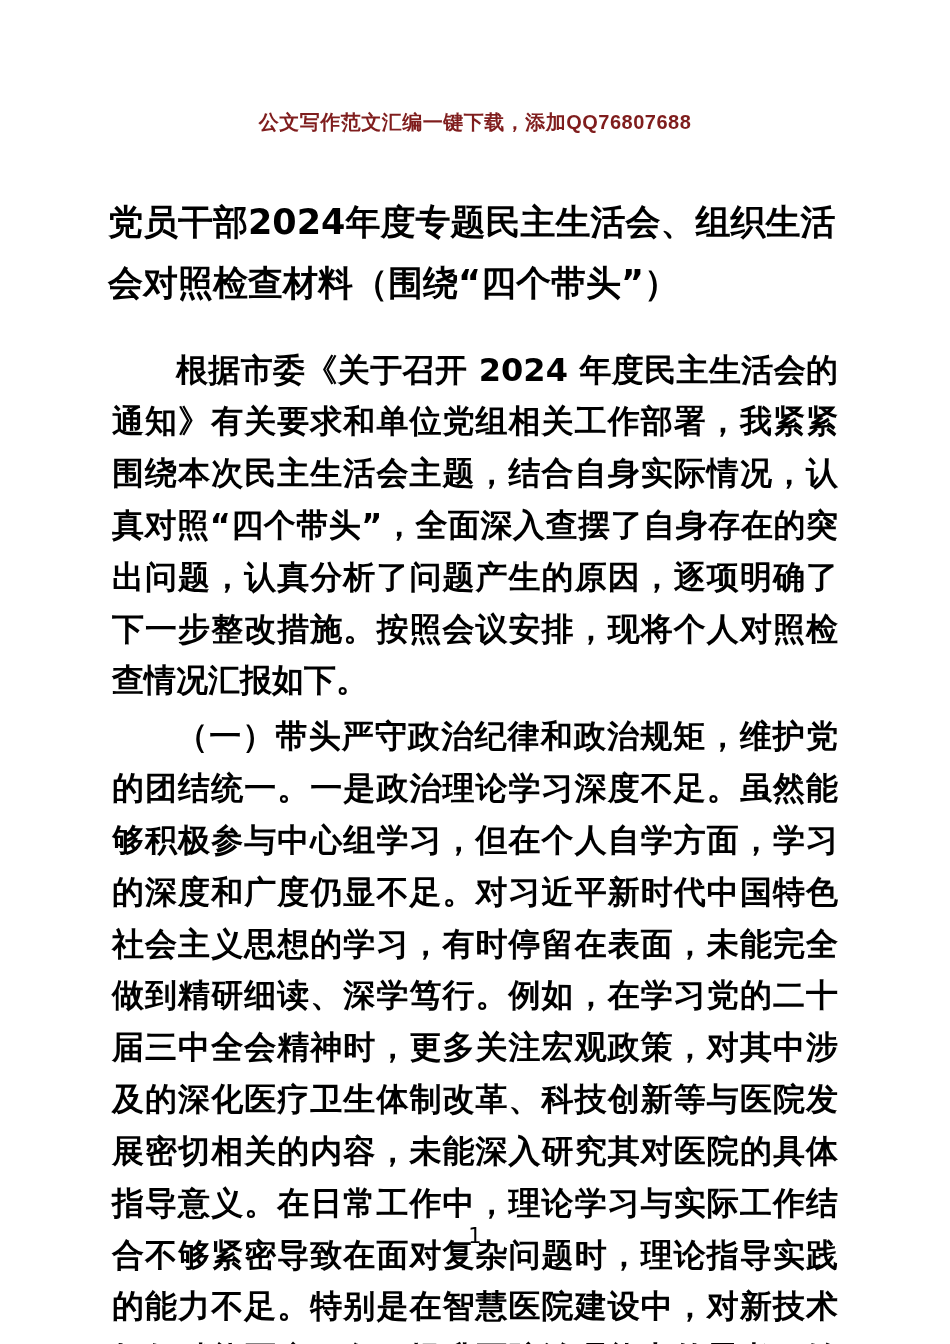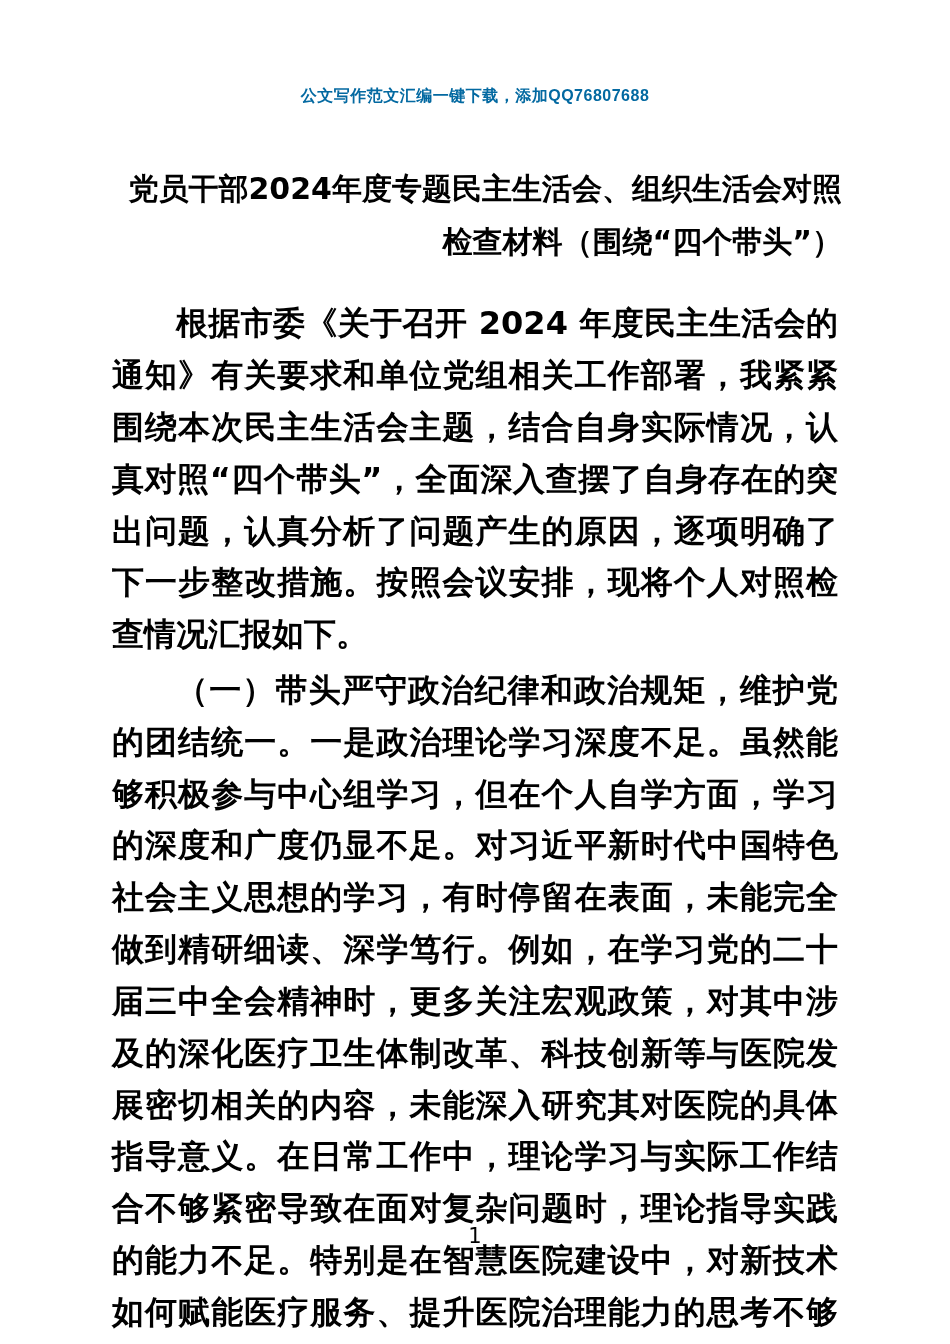--- a/index.html
+++ b/index.html
@@ -17,35 +17,35 @@
   }
   .page {
     width: 950px;
     height: 1344px;
     box-sizing: border-box;
     padding: 0 108px;
     position: relative;
   }
   .watermark {
     text-align: center;
-    color: #0369a1;
+    color: #7f1d1d;
     font-family: "Liberation Sans", "DejaVu Sans", sans-serif;
-    font-size: 16px;
+    font-size: 20px;
     font-weight: 700;
     letter-spacing: 0.5px;
-    padding-top: 86px;
+    padding-top: 110px;
     line-height: 1.2;
     white-space: nowrap;
   }
   .doc-title {
     margin-top: 58px;
-    text-align: right;
+    text-align: left;
     font-family: "DejaVu Sans", "Liberation Sans", sans-serif;
     font-weight: 700;
-    font-size: 30px;
+    font-size: 35px;
     line-height: 1.75;
     letter-spacing: 0px;
   }
   .body-block {
     margin-top: 30px;
   }
   p.para {
     margin: 4px;
     font-family: "DejaVu Sans", "Liberation Sans", sans-serif;
     font-weight: 700;

